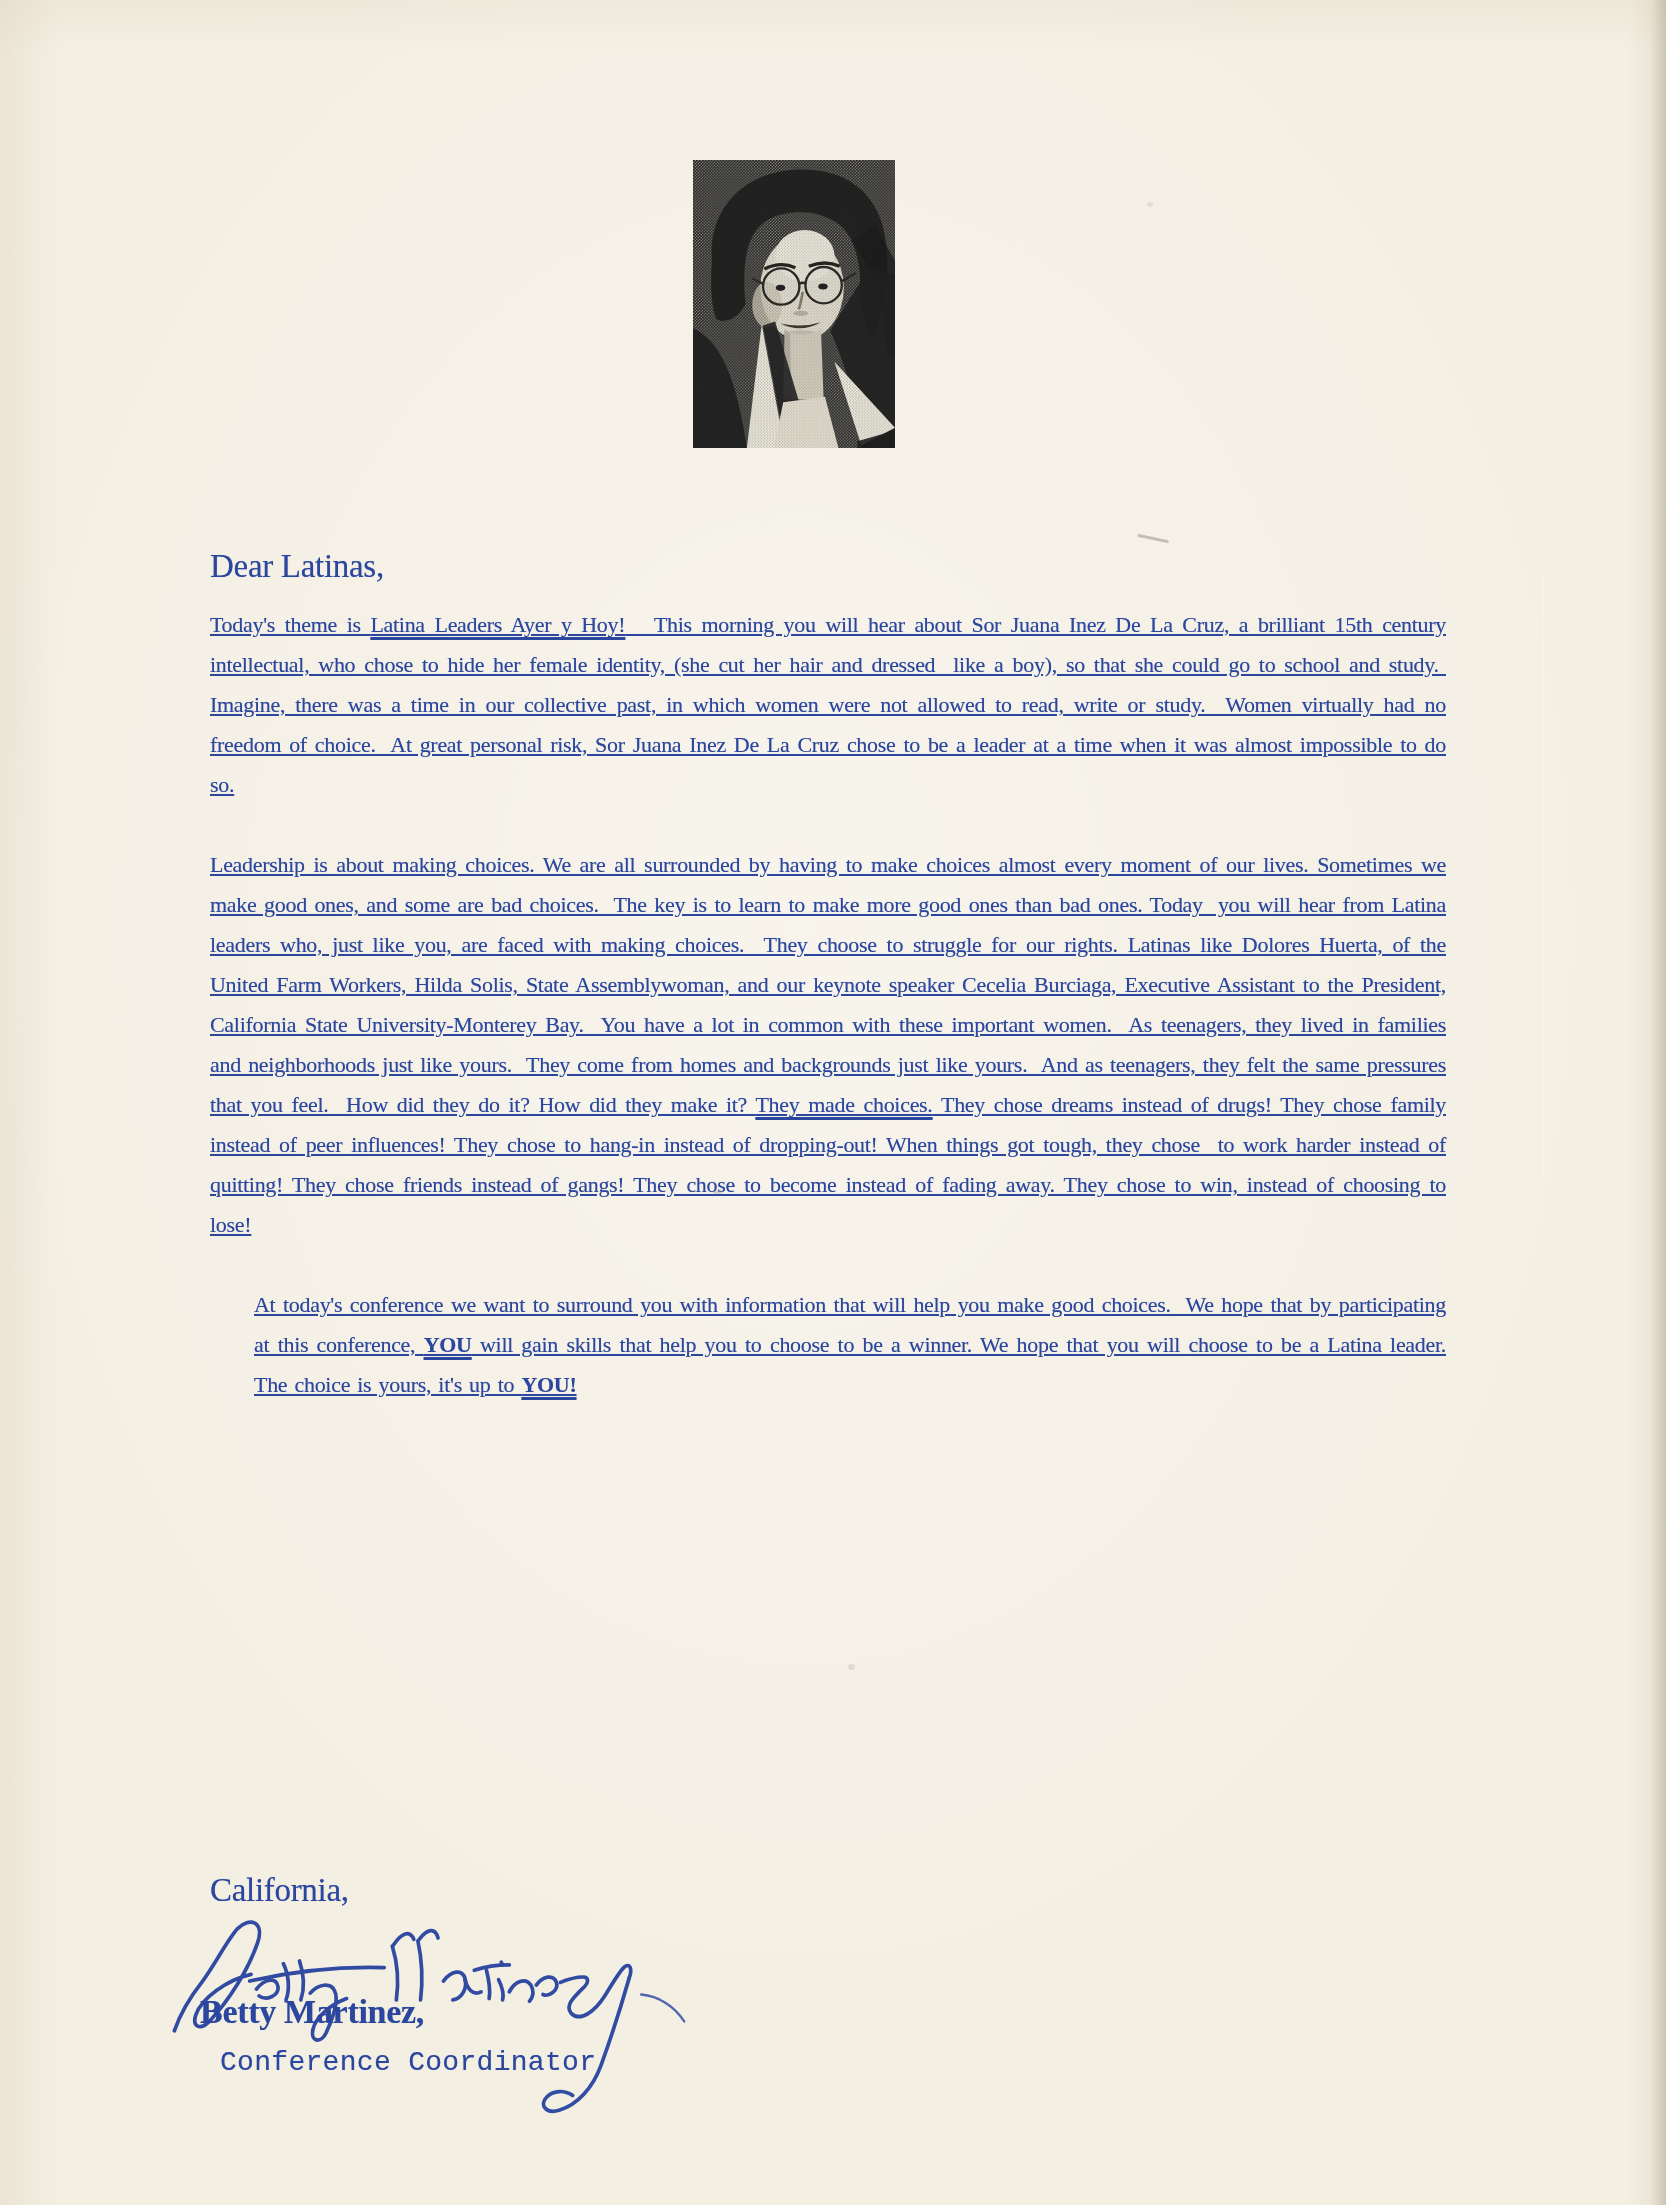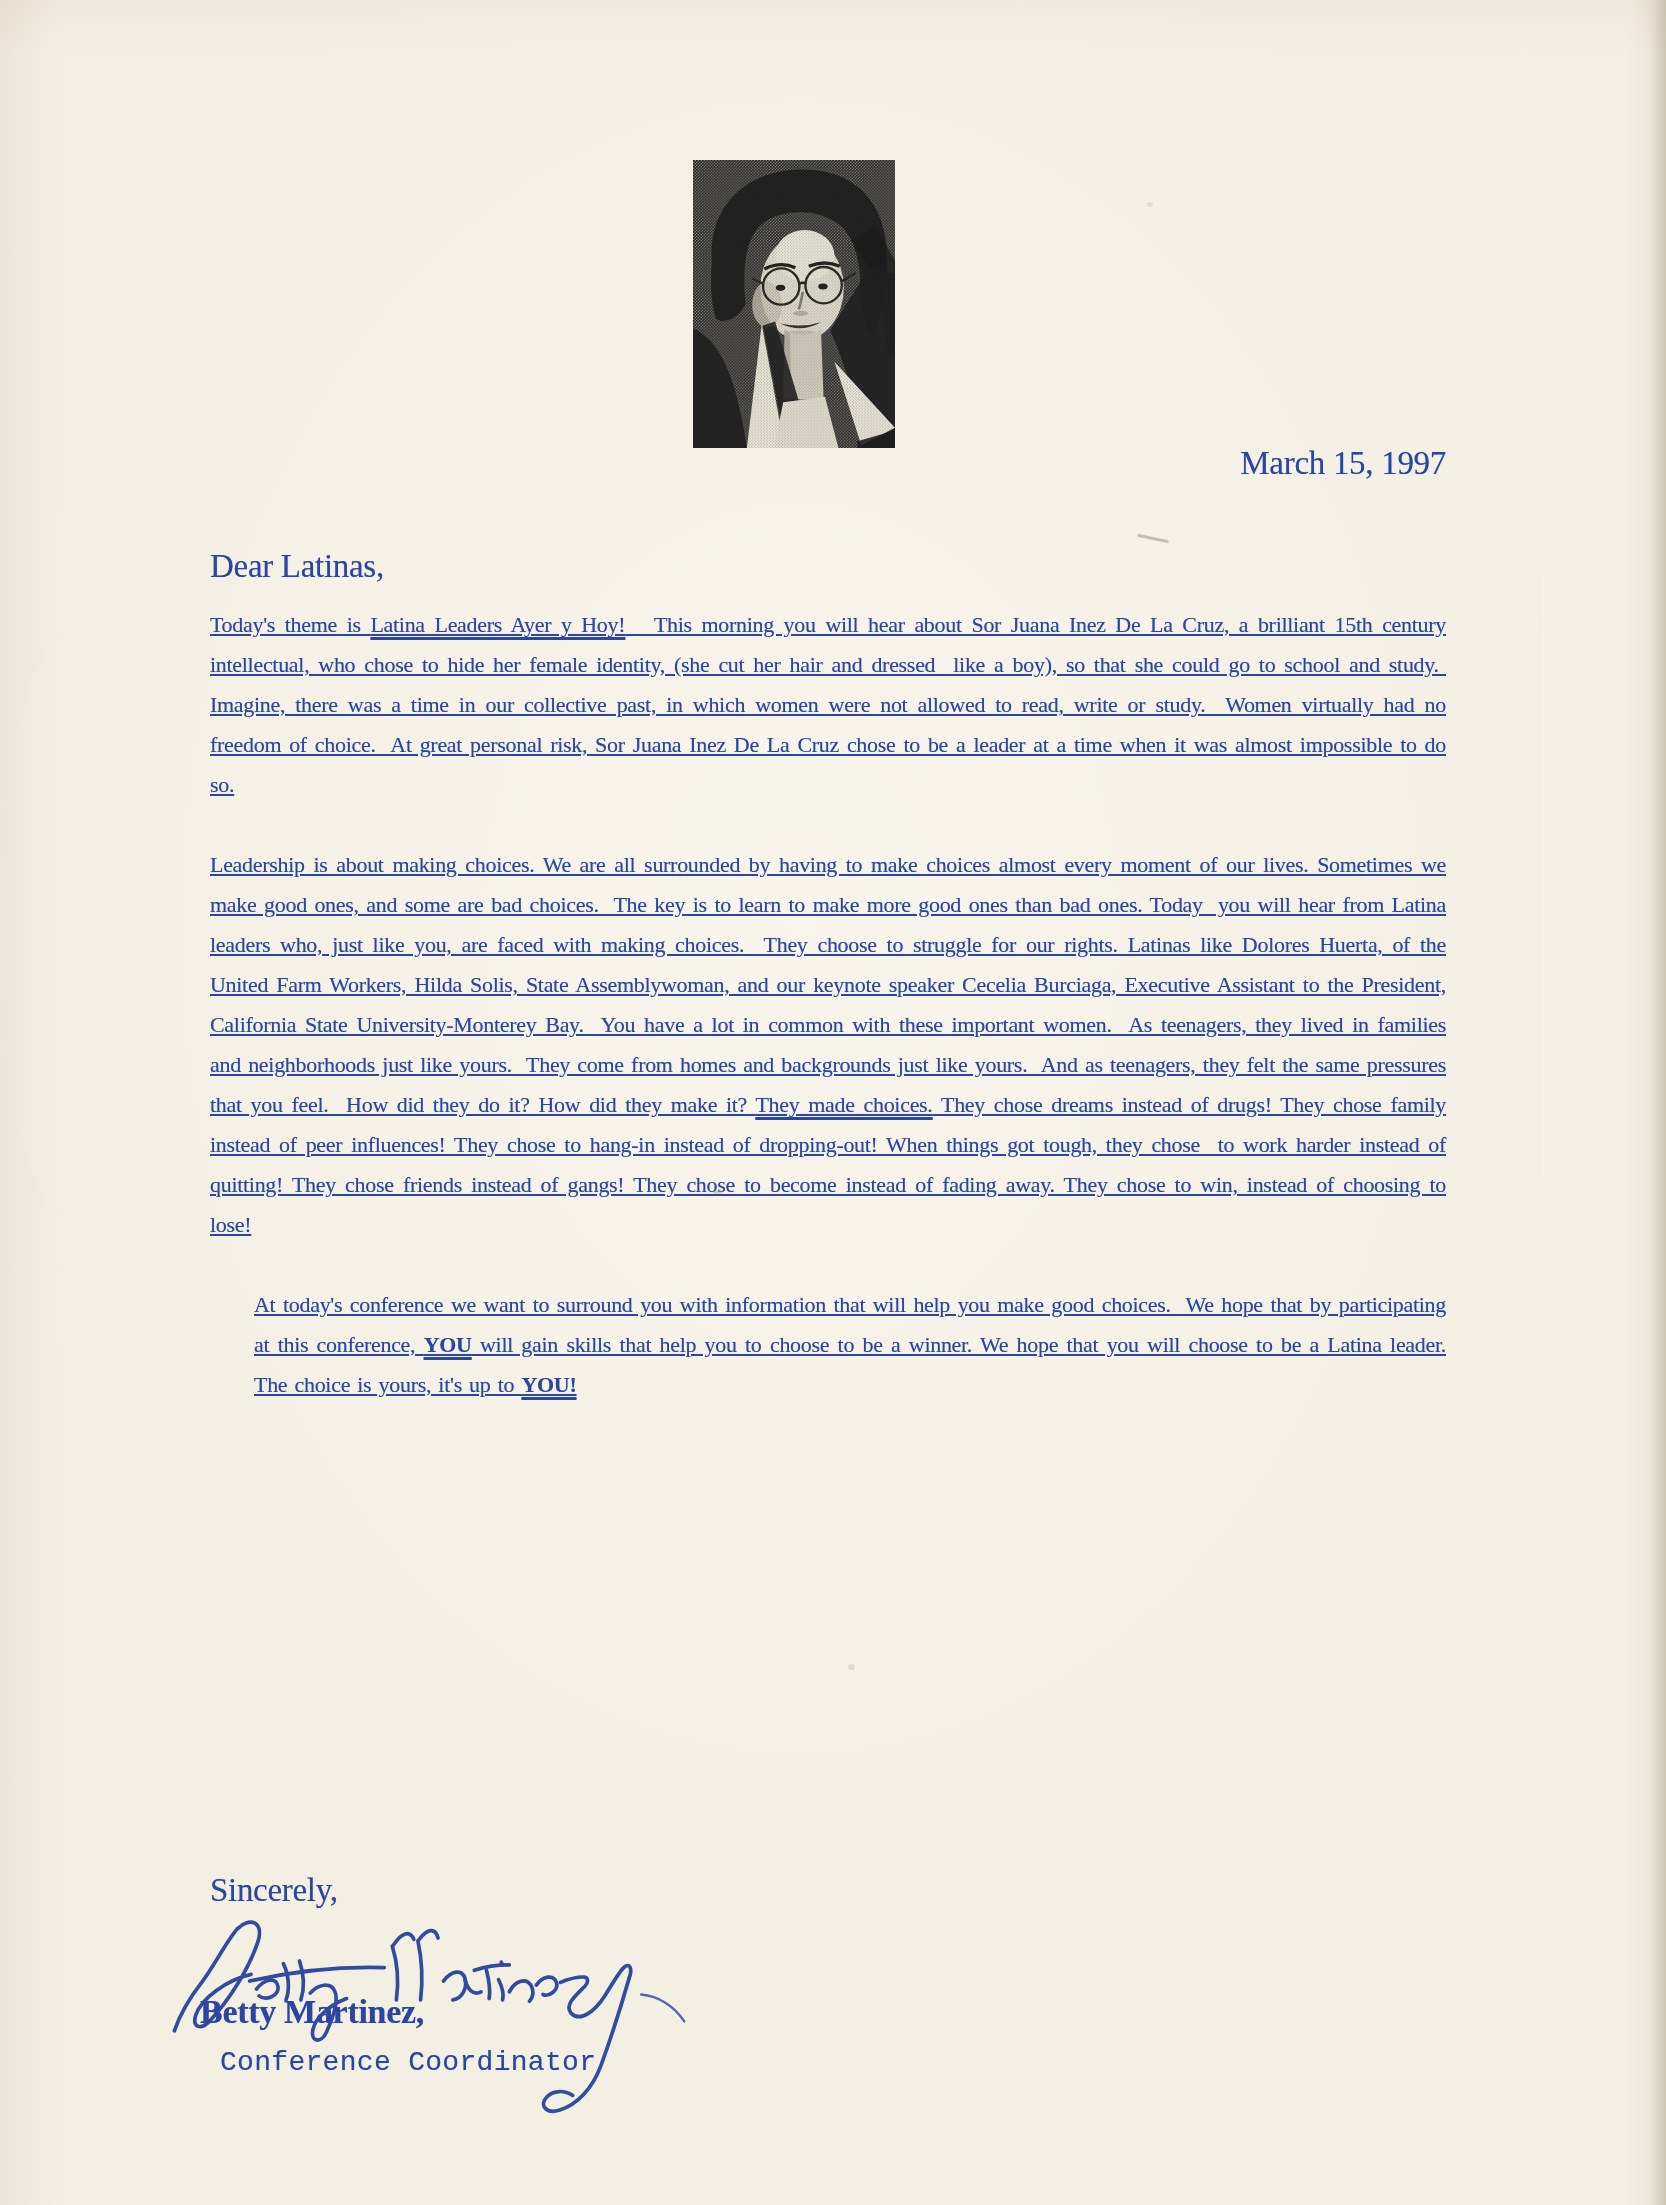--- a/index.html
+++ b/index.html
@@ -158,31 +158,30 @@
       <path d="M80,428 L102,244 L136,428 Z" fill="#f3efe2"></path>
       <path d="M104,246 L122,240 L178,428 L138,428 Z" fill="#242424" opacity="0.9"></path>
       <path d="M134,360 L120,428 L216,428 L196,352 Z" fill="#eee9d9"></path>
       <path d="M210,300 L300,398 L250,424 Z" fill="#f3efe2"></path>
       <path d="M244,418 L300,402 L300,428 L244,428 Z" fill="#1e1e1e" opacity="0.9"></path>
 
       <rect x="0" y="0" width="300" height="428" fill="url(#htTex)" opacity="0.38"></rect>
     </svg>
   </div>
 
-  <div class="dateline">March 15, 1997</div>
 
   <div class="salutation">Dear Latinas,</div>
 
   <div class="letter-body">
       <p><span>Today's theme is </span><span class="u">Latina Leaders Ayer y Hoy!</span><span>&nbsp;&nbsp; This morning you will hear about Sor Juana Inez De La Cruz, a brilliant 15th century intellectual, who chose to hide her female identity, (she cut her hair and dressed&nbsp; like a boy), so that she could go to school and study.&nbsp; Imagine, there was a time in our collective past, in which women were not allowed to read, write or study.&nbsp; Women virtually had no freedom of choice.&nbsp; At great personal risk, Sor Juana Inez De La Cruz chose to be a leader at a time when it was almost impossible to do so.</span></p>
       <p><span>Leadership is about making choices. We are all surrounded by having to make choices almost every moment of our lives. Sometimes we make good ones, and some are bad choices.&nbsp; The key is to learn to make more good ones than bad ones. Today&nbsp; you will hear from Latina leaders who, just like you, are faced with making choices.&nbsp; They choose to struggle for our rights. Latinas like Dolores Huerta, of the United Farm Workers, Hilda Solis, State Assemblywoman, and our keynote speaker Cecelia Burciaga, Executive Assistant to the President, California State University-Monterey Bay.&nbsp; You have a lot in common with these important women.&nbsp; As teenagers, they lived in families and neighborhoods just like yours.&nbsp; They come from homes and backgrounds just like yours.&nbsp; And as teenagers, they felt the same pressures that you feel.&nbsp; How did they do it? How did they make it? </span><span class="u">They made choices.</span><span> They chose dreams instead of drugs! They chose family instead of peer influences! They chose to hang-in instead of dropping-out! When things got tough, they chose&nbsp; to work harder instead of quitting! They chose friends instead of gangs! They chose to become instead of fading away. They chose to win, instead of choosing to lose!</span></p>
       <p><span>At today's conference we want to surround you with information that will help you make good choices.&nbsp; We hope that by participating at this conference, </span><span class="u b">YOU</span><span> will gain skills that help you to choose to be a winner. We hope that you will choose to be a Latina leader. The choice is yours, it's up to </span><span class="u b">YOU!</span></p>
     </div>
 
-  <div class="valediction">Sincerely,</div>
+  <div class="valediction">California,</div>
 
   <svg class="signature" viewBox="0 0 836 336" title="handwritten cursive signature of Betty Martinez in blue ink">
     <g fill="none" stroke="#2743a0" stroke-width="5.5" stroke-linecap="round" stroke-linejoin="round" opacity="0.95">
 
       <path d="M6,196 C12,178 26,150 48,122 C66,98 84,62 100,44 C118,26 140,34 130,64
                C116,106 86,152 58,182 C44,196 32,190 38,172 C46,148 84,120 120,112"></path>
 
       <path d="M128,134 C140,118 158,116 160,130 C162,144 142,152 132,144"></path>
       <path d="M168,96 C176,112 178,134 172,150"></path>
       <path d="M192,92 C198,110 200,132 194,150"></path>

